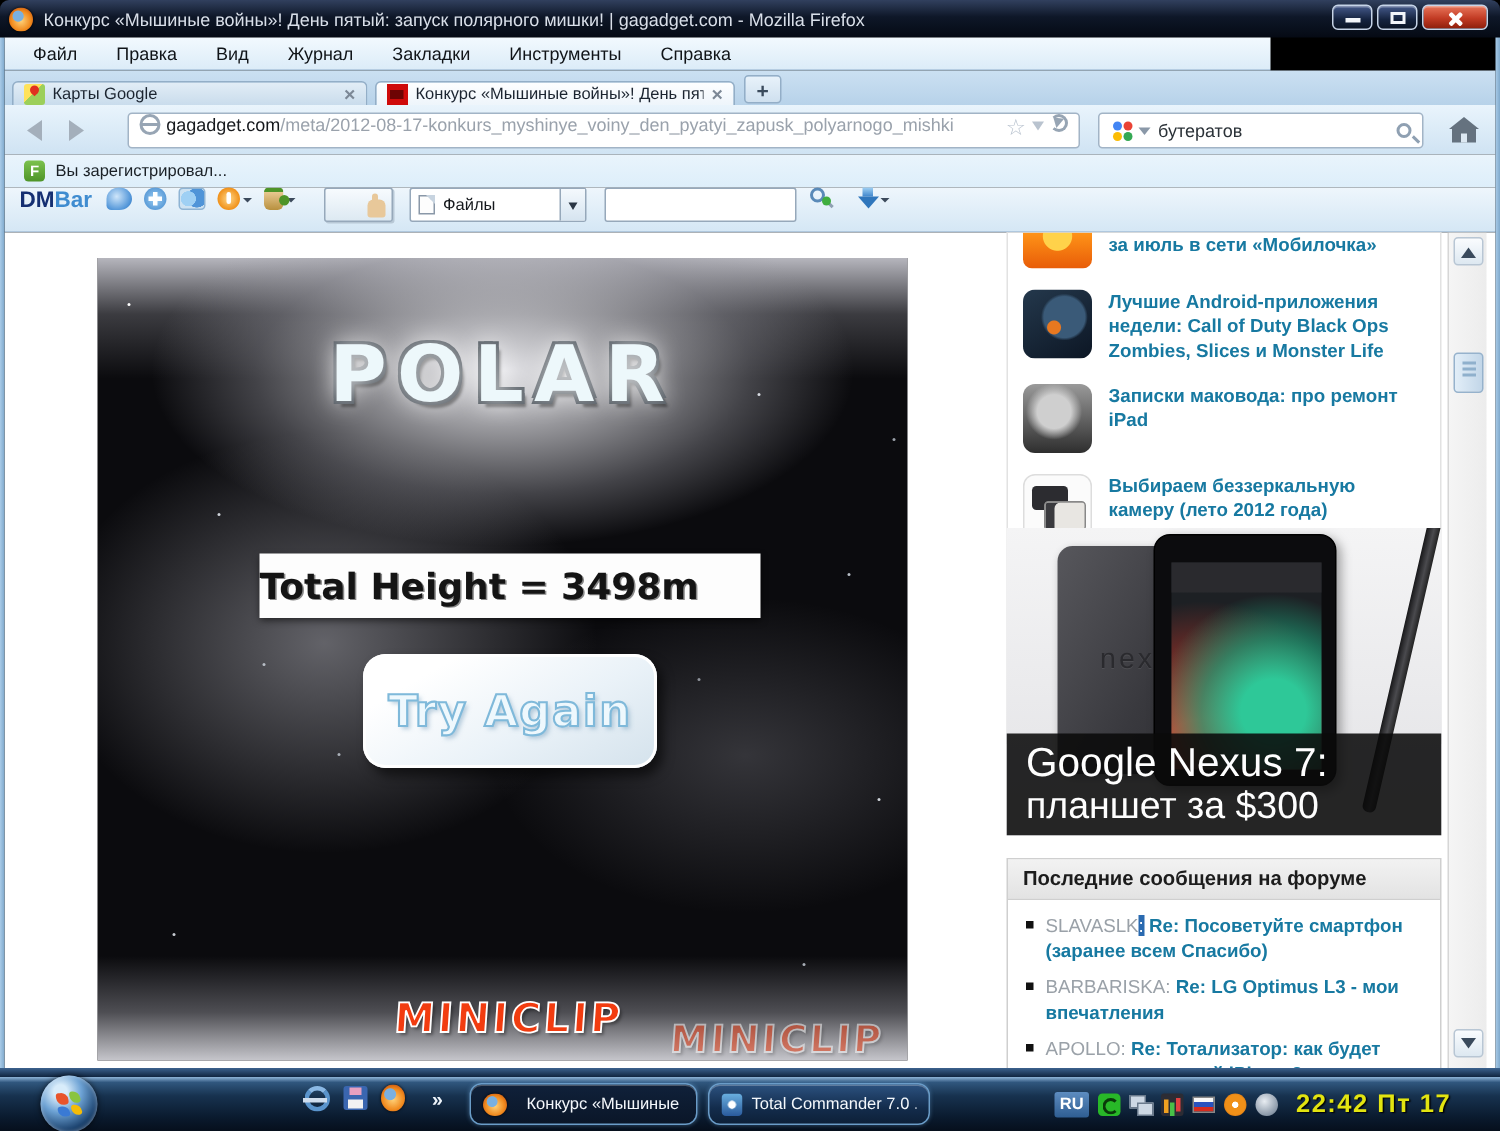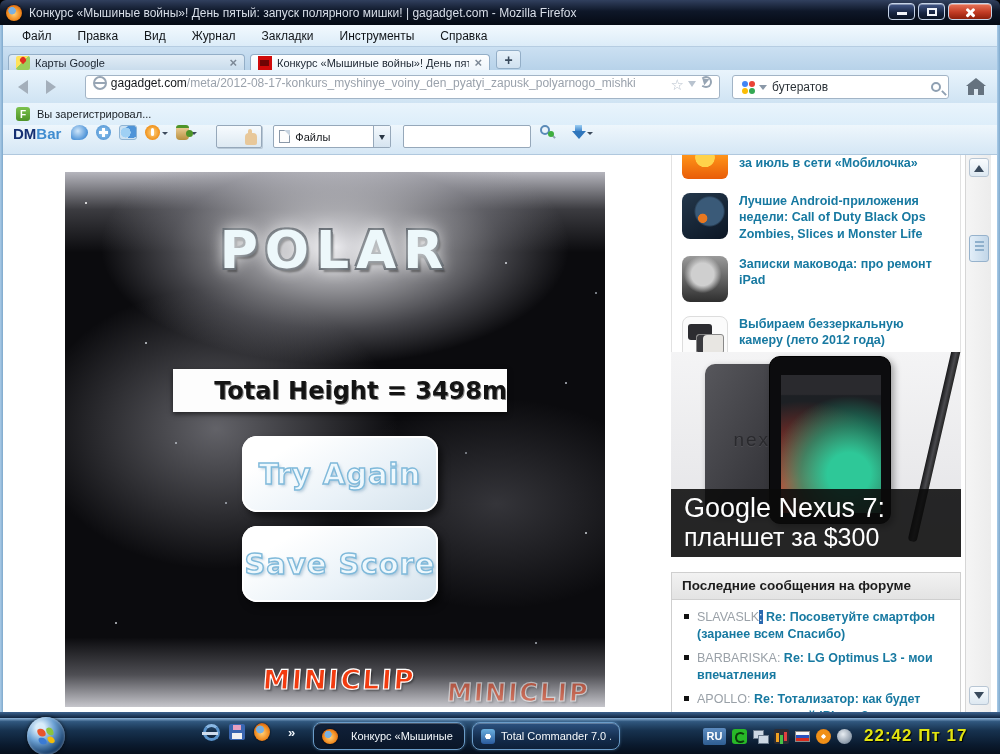--- a/index.html
+++ b/index.html
@@ -20,21 +20,21 @@
     background:linear-gradient(#44598a,#15233f 60%,#0b1526); position:relative;
     box-shadow:inset 0 1px 0 rgba(255,255,255,.35); }
   .winbtn.close { width:44px; background:linear-gradient(#e8755a,#c23b24 55%,#8e1f0c); }
   .g-min { position:absolute; left:8px; bottom:4px; width:10px; height:3px; background:#f2f5fa; }
   .g-max { position:absolute; left:8px; top:4px; width:10px; height:8px; border:2px solid #f2f5fa; }
   .g-x1,.g-x2 { position:absolute; left:16px; top:3px; width:11px; height:3px; background:#fff; border-radius:1px; }
   .g-x1 { transform:rotate(45deg) translate(3px,3px); }
   .g-x2 { transform:rotate(-45deg) translate(-3px,3px); }
 
   
-  .menubar { position:absolute; left:3px; top:25px; width:994px; height:22px;
+  .menubar { position:absolute; left:3px; top:25px; width:844px; height:22px;
     background:linear-gradient(#f2f9fe,#dcecf8); border-bottom:1px solid #b6cde2;
     display:flex; align-items:center; gap:4px; padding-left:8px; }
   .menu-item { font-size:12px; color:#101418; padding:2px 11px; }
 
   
   .tabbar { position:absolute; left:3px; top:47px; width:994px; height:23px;
     background:linear-gradient(#cbe0f2,#b7d2e9); display:flex; align-items:flex-end; padding-left:5px; }
   .tab { height:16px; display:flex; align-items:center; gap:5px; padding:0 7px;
     border:1px solid #93aec7; border-bottom:none; border-radius:4px 4px 0 0; font-size:11px; color:#1b2430; }
   .tab.inactive { width:237px; background:linear-gradient(#e2edf6,#c9dcec); margin-right:5px; }
@@ -138,21 +138,21 @@
     #0b0b0e; }
   .stars { position:absolute; left:20px; top:30px; width:2px; height:2px; background:#fff; border-radius:50%;
     box-shadow:60px 140px 0 #cfd4da, 140px 300px 0 #aab0b8, 30px 420px 0 #c8ccd2, 200px 480px 0 #9aa0a8,
     420px 60px 0 #d8dce2, 480px 180px 0 #b8bec6, 500px 330px 0 #cfd4da, 450px 440px 0 #a8aeb6,
     380px 250px 0 #8f949c, 90px 240px 0 #b8bec6, 300px 520px 0 #d0d4da, 510px 90px 0 #9aa0a8; }
   .game-title { position:absolute; left:0; width:100%; text-align:center; font-family:"DejaVu Sans", sans-serif;
     font-weight:bold; font-size:52px; letter-spacing:7px; color:#edf8fb;
     text-shadow:0 0 16px rgba(255,255,255,.95), 2px 2px 0 #4a525a, -2px 2px 0 #4a525a, 2px -2px 0 #4a525a, -2px -2px 0 #4a525a, 3px 4px 2px rgba(0,0,0,.5); }
   .gt1 { top:48px; } .gt2 { top:110px; }
   .score-bar { position:absolute; left:108px; top:197px; width:334px; height:43px; background:#fdfdfd;
-    box-shadow:0 2px 5px rgba(0,0,0,.6); display:flex; align-items:center; justify-content:flex-end; }
+    box-shadow:0 2px 5px rgba(0,0,0,.6); display:flex; align-items:center; justify-content:flex-start; }
   .score-text { font-family:"DejaVu Sans", sans-serif; font-weight:bold; font-size:24px; color:#141414;
     text-shadow:1px 1px 0 #888; }
   .game-btn { position:absolute; left:177px; width:196px; height:76px; border-radius:15px;
     background:linear-gradient(150deg,#ffffff 20%,#eaf2f8 60%,#d4e2ec);
     box-shadow:4px 5px 7px rgba(0,0,0,.55), inset 0 0 0 2px #fff;
     display:flex; align-items:center; justify-content:center; }
   .btn-try { top:264px; } .btn-save { top:354px; }
   .game-btn span { font-family:"DejaVu Sans", sans-serif; font-weight:bold; font-size:29px; color:#eef8fd;
     -webkit-text-stroke:1.4px #7fb9da; letter-spacing:1px; text-shadow:2px 2px 3px rgba(120,160,190,.5); }
   .brand { position:absolute; font-family:"DejaVu Sans", sans-serif; font-weight:bold; font-size:27px; letter-spacing:2px;
@@ -386,23 +386,20 @@
 
     <div class="game">
       <div class="stars"></div>
       <div class="game-title gt1">POLAR</div>
       <div class="score-bar">
         <span class="score-text">Total Height = 3498m</span>
       </div>
       <div class="game-btn btn-try">
           <span>Try Again</span>
         </div>
-      <div class="game-btn btn-save">
-          <span>Save Score</span>
-        </div>
       <div class="brand brand1">MINICLIP</div>
       <div class="brand brand2">MINICLIP</div>
     </div>
 
     <div class="news-box">
       <div class="news-item">
         <div class="nicon small"></div>
         <div class="news-title">за июль в сети «Мобилочка»</div>
       </div>
       <div class="news-item">

